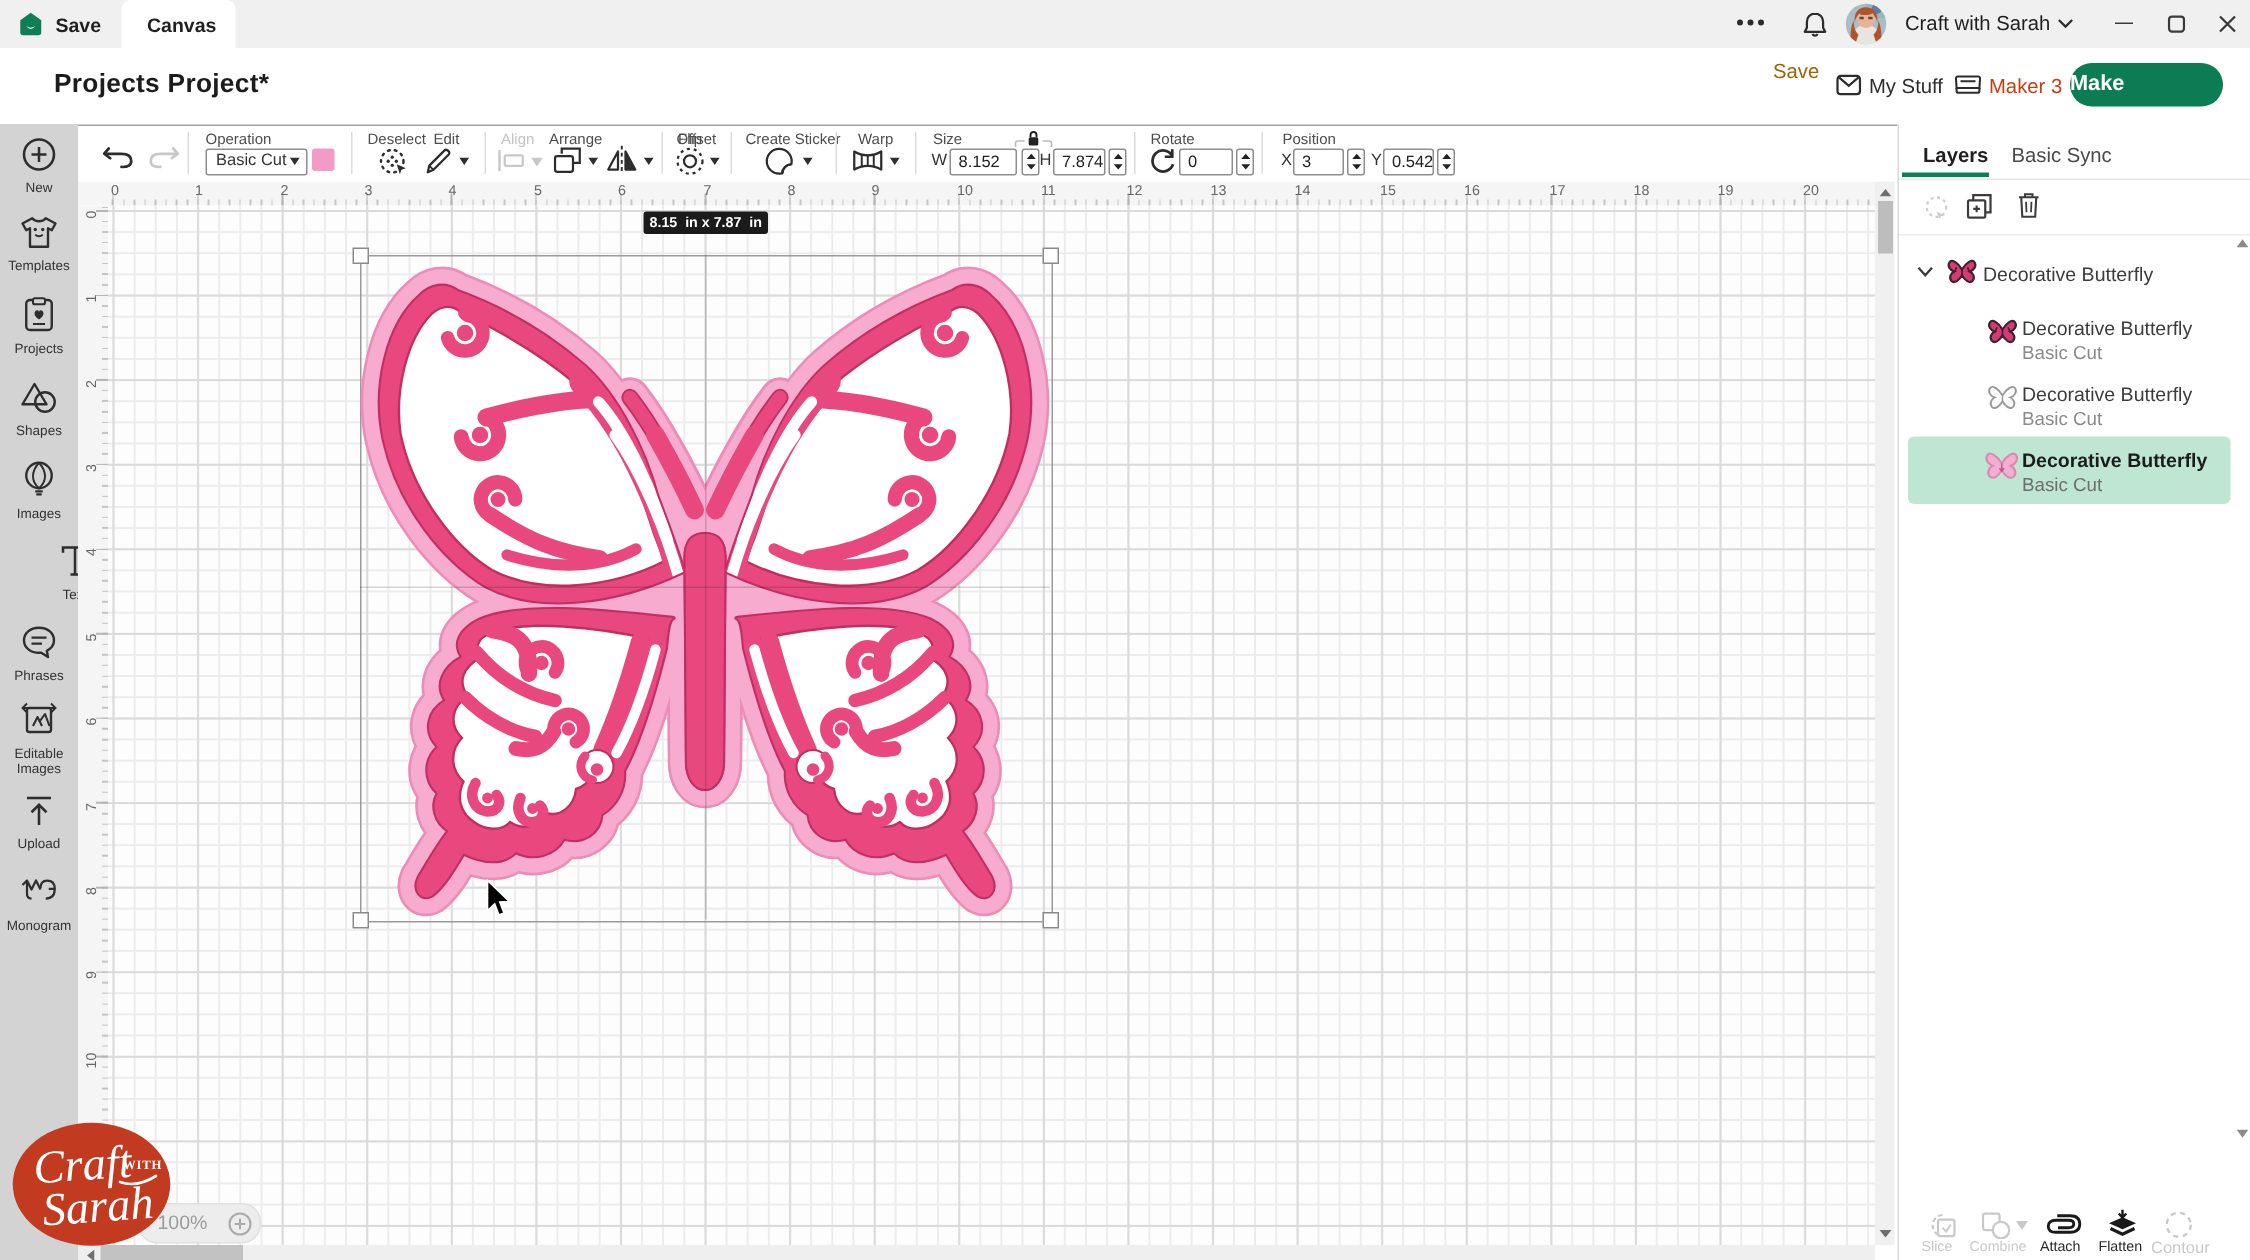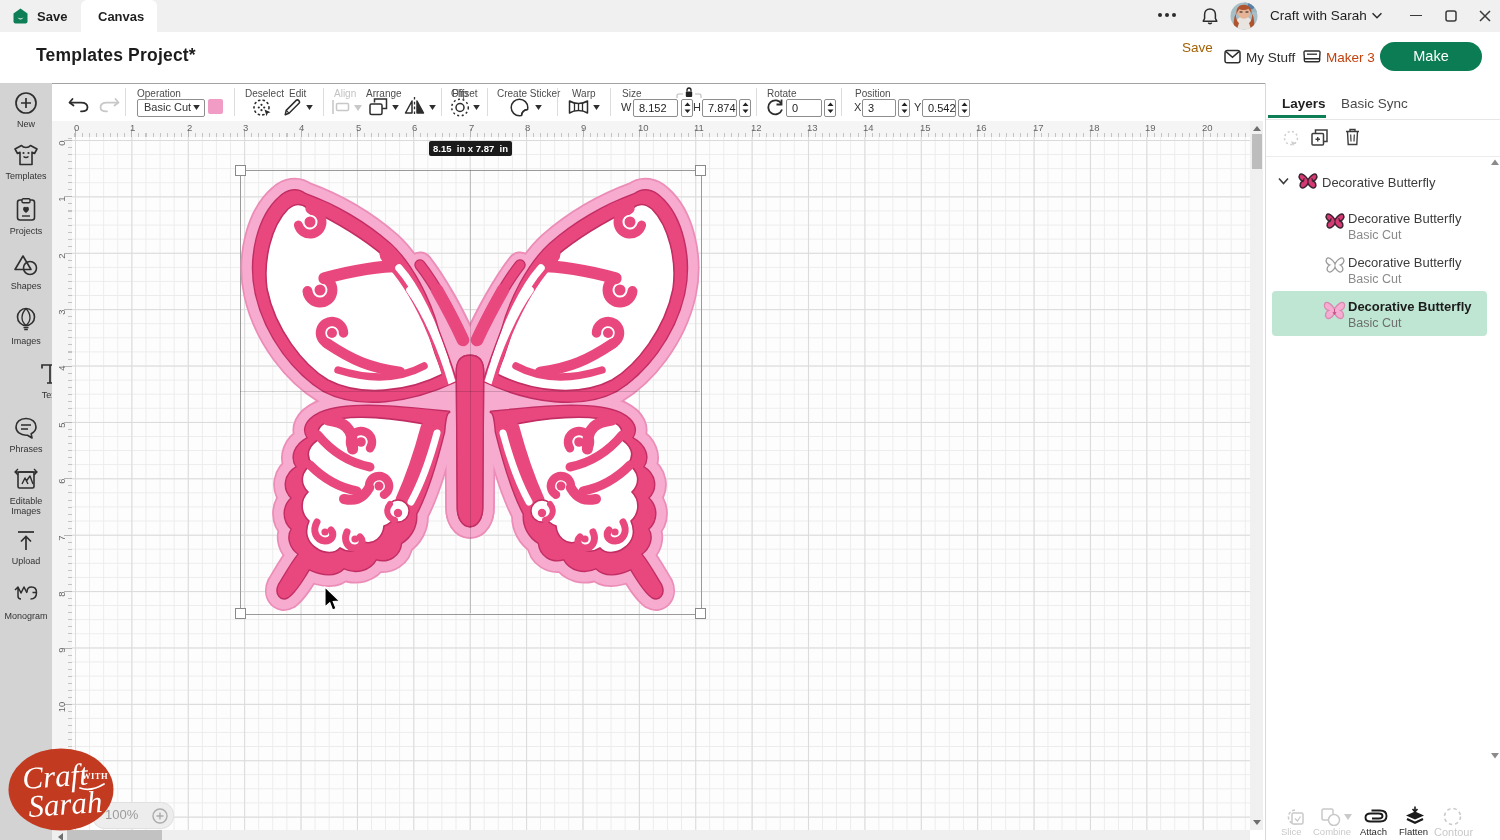--- a/index.html
+++ b/index.html
@@ -104,23 +104,23 @@
   <path d="M2 2.6 L8.5 8.2 L15 2.6" fill="none" stroke="#2d2d2d" stroke-width="1.5"></path>
 </svg>
 <div class="abs" style="left:1246px;top:50px;font-size:13.5px;color:#2d2d2d;">My Stuff</div>
 <svg class="abs" style="left:1303px;top:50px;" width="18" height="13" viewBox="0 0 18 13">
   <path d="M2.2 1 L15.8 1 Q17.2 1 17 3 L16.6 8.7 L1.4 8.7 L1 3 Q0.8 1 2.2 1 Z" fill="none" stroke="#2d2d2d" stroke-width="1.4"></path>
   <path d="M1.4 8.7 L1.4 10.6 Q1.4 11.8 2.8 11.8 L15.2 11.8 Q16.6 11.8 16.6 10.6 L16.6 8.7" fill="none" stroke="#2d2d2d" stroke-width="1.4"></path>
   <path d="M4 4.2 L14 4.2" stroke="#2d2d2d" stroke-width="1.3"></path>
 </svg>
 <div class="abs" style="left:1326px;top:50px;font-size:13.5px;color:#c2410c;">Maker 3</div>
 <div class="abs" style="left:1380px;top:42px;width:102px;height:29px;border-radius:14.5px;background:#0b7c53;">
-  <div style="text-align:center;line-height:29px;color:#fff;font-size:14.5px;font-weight:normal;">Make</div>
+  <div style="text-align:left;line-height:29px;color:#fff;font-size:14.5px;font-weight:bold;">Make</div>
 </div>
-<div class="abs" style="left:36px;top:45px;font-size:17.5px;font-weight:bold;color:#1c1c1c;letter-spacing:.2px;">Templates Project*</div>
+<div class="abs" style="left:36px;top:45px;font-size:17.5px;font-weight:bold;color:#1c1c1c;letter-spacing:.2px;">Projects Project*</div>
 
 <div id="toolbar" class="abs">
 
   <svg class="abs" style="left:68px;top:13px;" width="22" height="16" viewBox="0 0 22 16">
     <path d="M4.5 2 L1.5 5.5 L5.5 8.5" fill="none" stroke="#2d2d2d" stroke-width="1.8" stroke-linecap="round" stroke-linejoin="round"></path>
     <path d="M2 5.6 L13 5.6 Q19.5 5.6 19.5 10.3 Q19.5 14.6 13 14.3" fill="none" stroke="#2d2d2d" stroke-width="1.8" stroke-linecap="round"></path>
   </svg>
   <svg class="abs" style="left:98px;top:13px;" width="22" height="16" viewBox="0 0 22 16">
     <g transform="translate(22,0) scale(-1,1)">
     <path d="M4.5 2 L1.5 5.5 L5.5 8.5" fill="none" stroke="#c8c8c8" stroke-width="1.8" stroke-linecap="round" stroke-linejoin="round"></path>

